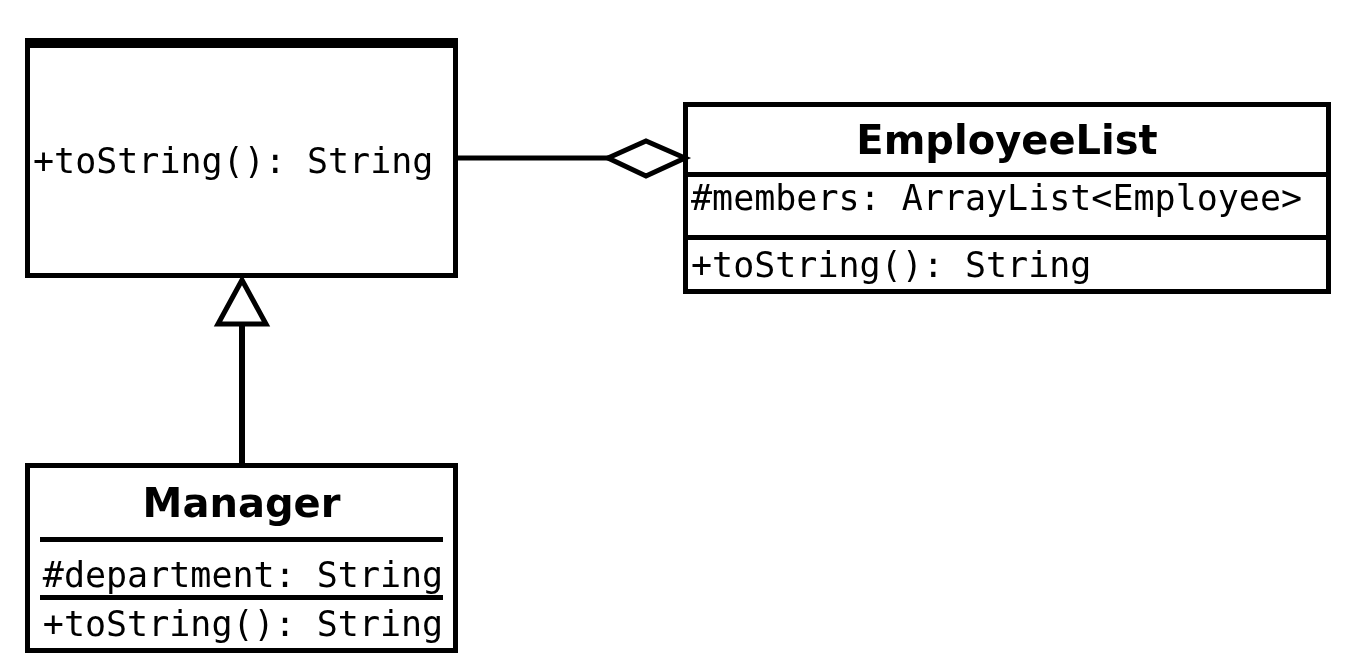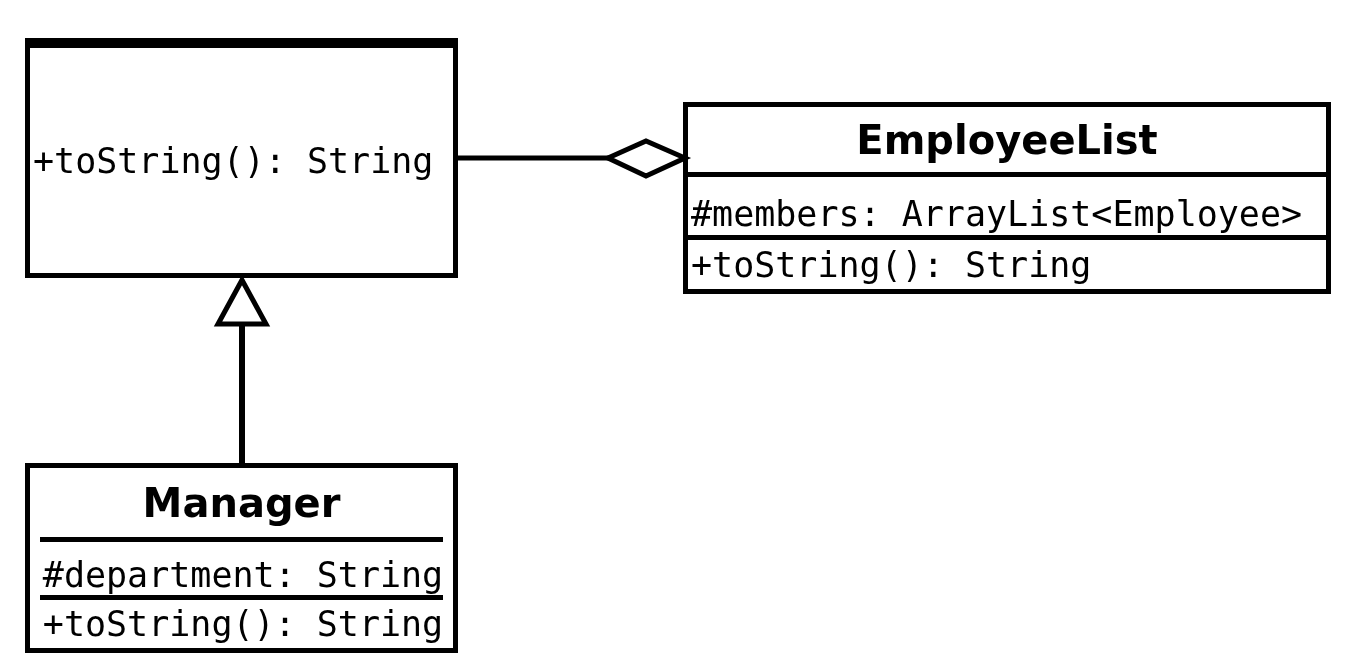--- a/index.html
+++ b/index.html
@@ -54,21 +54,21 @@
   }
 
   
   .class-employee { left: 25px; top: 38px; width: 433px; height: 240px; }
   .class-employee .class-title { height: 69px; }
   .class-employee .attrs { height: 107px; padding-top: 15px; }
 
   
   .class-employeelist { left: 683px; top: 62px; width: 648px; height: 192px; margin-top: 40px; }
   .class-employeelist .class-title { height: 65px; }
-  .class-employeelist .attrs { height: 63px; padding-top: 16px; }
+  .class-employeelist .attrs { height: 63px; }
 
   
   .class-manager { left: 25px; top: 463px; width: 433px; height: 190px; align-items: center; }
   .class-manager .class-title { height: 69px; }
   .class-manager .attrs { height: 58px; padding-top: 12px; }
 </style>
 </head>
 <body>
 
 <div class="diagram">

